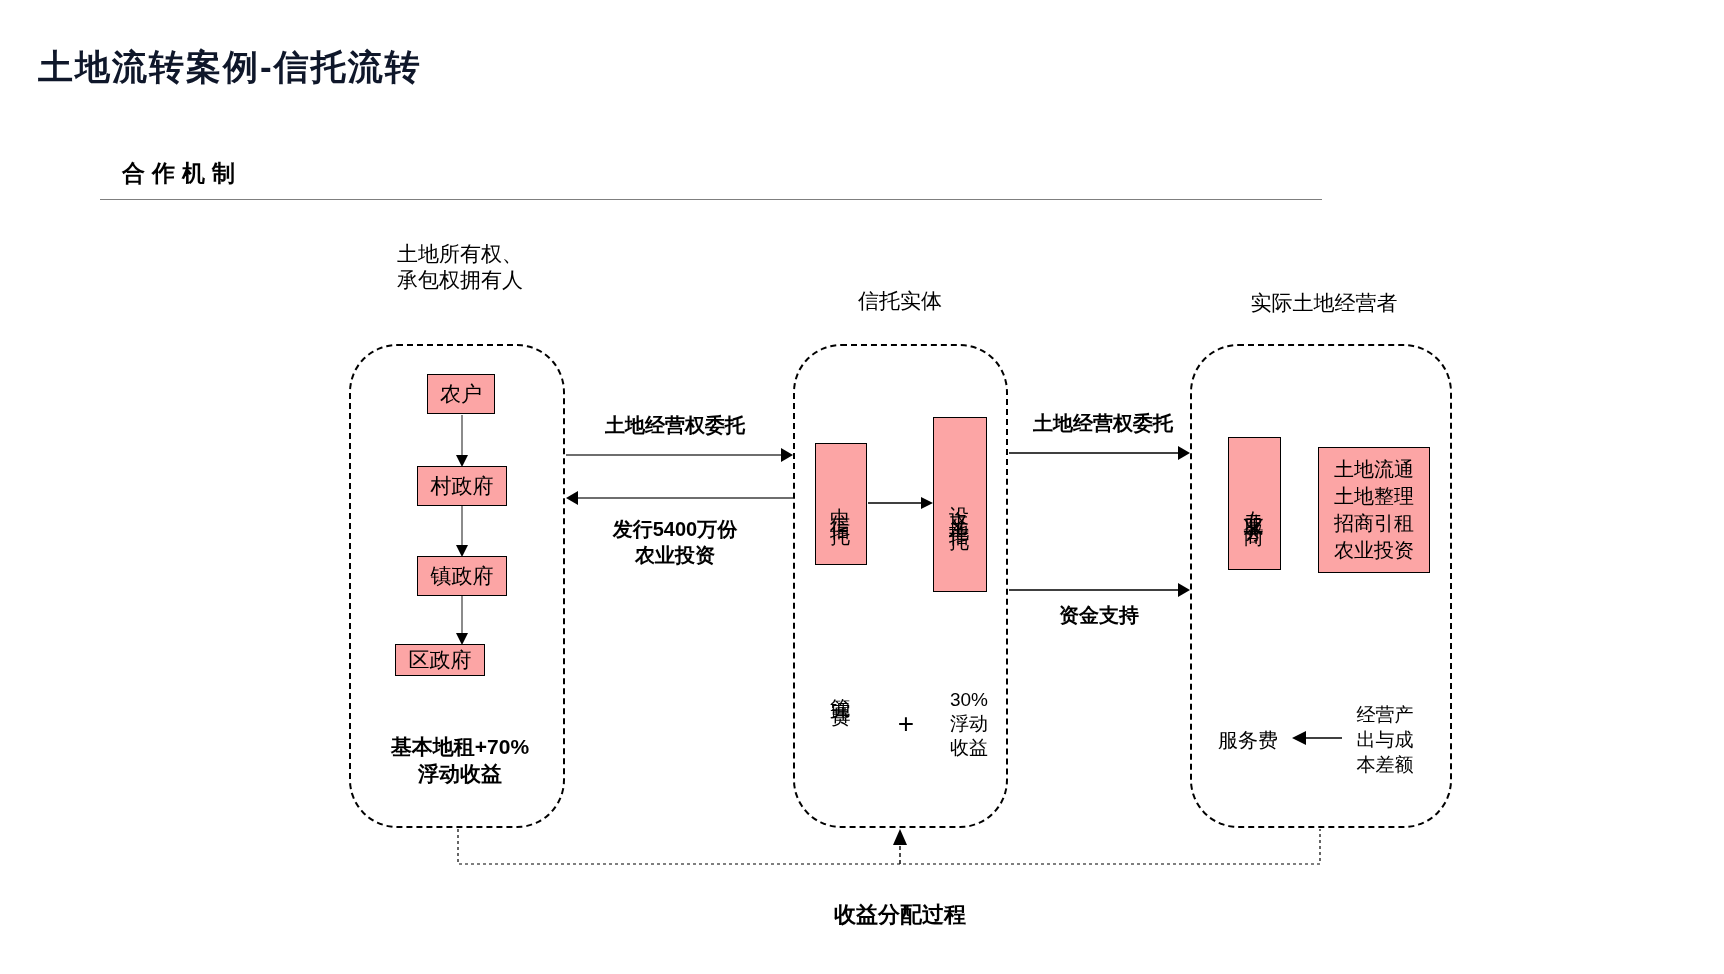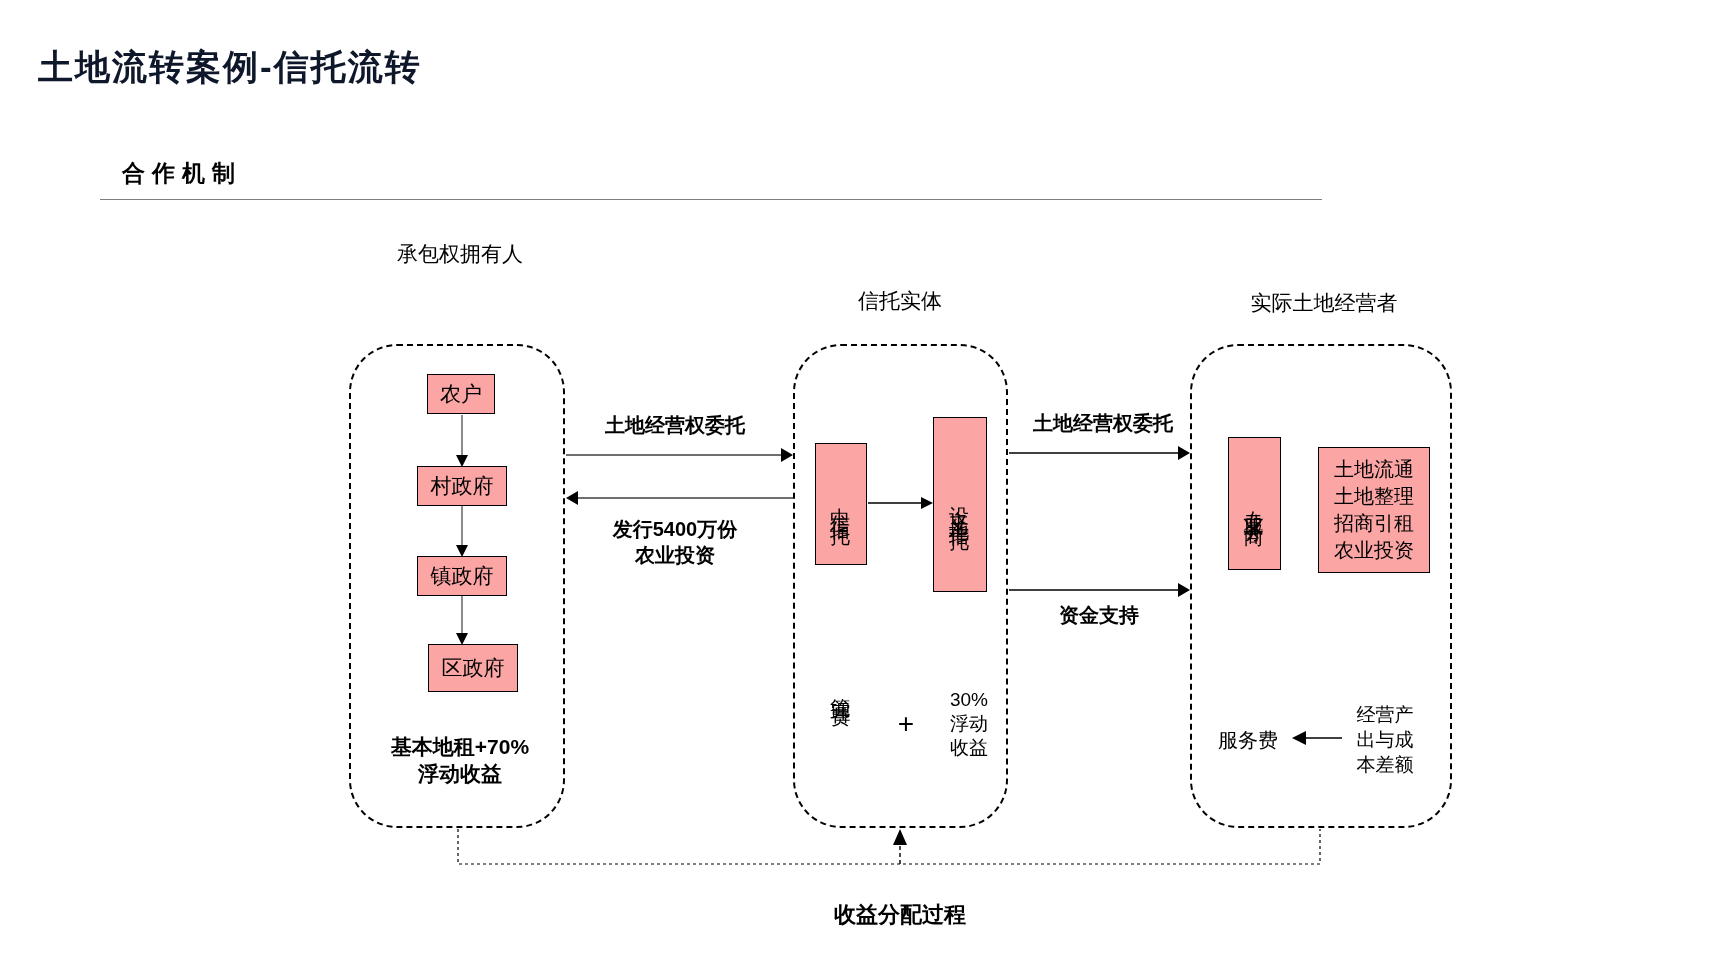--- a/index.html
+++ b/index.html
@@ -48,33 +48,34 @@
 </head>
 <body>
 
 <div id="canvas">
 
   <div class="abs page-title">土地流转案例-信托流转</div>
   <div class="abs section-heading">合作机制</div>
   <div class="abs rule"></div>
 
   <div class="abs group-label" style="left:330px; top:241px; width:260px;">
+    <div>土地所有权、</div>
     <div>承包权拥有人</div>
   </div>
   <div class="abs group-label" style="left:810px; top:288px; width:180px;">信托实体</div>
   <div class="abs group-label" style="left:1214px; top:290px; width:220px;">实际土地经营者</div>
 
   <div class="abs dashed-box" style="left:349px; top:344px; width:216px; height:484px;"></div>
   <div class="abs dashed-box" style="left:793px; top:344px; width:215px; height:484px;"></div>
   <div class="abs dashed-box" style="left:1190px; top:344px; width:262px; height:484px;"></div>
 
   <div class="abs node-box" style="left:427px; top:374px; width:68px; height:40px;">农户</div>
   <div class="abs node-box" style="left:417px; top:466px; width:90px; height:40px;">村政府</div>
   <div class="abs node-box" style="left:417px; top:556px; width:90px; height:40px;">镇政府</div>
-  <div class="abs node-box" style="left:428px; top:644px; width:90px; height:48px;">区政府</div>
+  <div class="abs node-box" style="left:395px; top:644px; width:90px; height:32px;">区政府</div>
 
   <div class="abs note-label" style="left:340px; top:733px; width:240px;">
     <div>基本地租+70%</div>
     <div>浮动收益</div>
   </div>
 
   <div class="abs node-box" style="left:815px; top:443px; width:52px; height:122px; font-size:20px;">
     <span class="vtext" style="letter-spacing:6px;">中信信托</span>
   </div>
   <div class="abs node-box" style="left:933px; top:417px; width:54px; height:175px; font-size:20px;">

